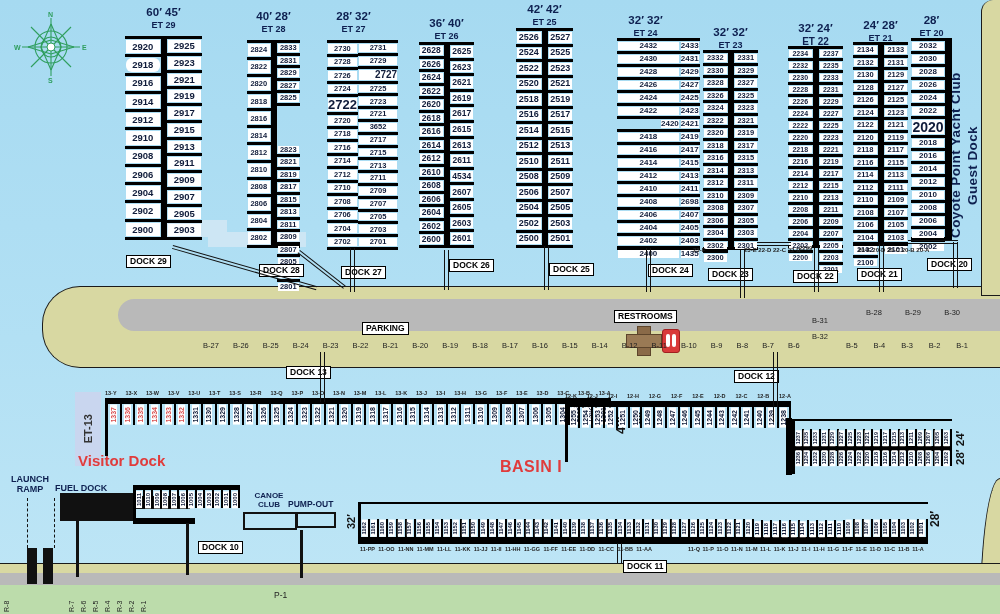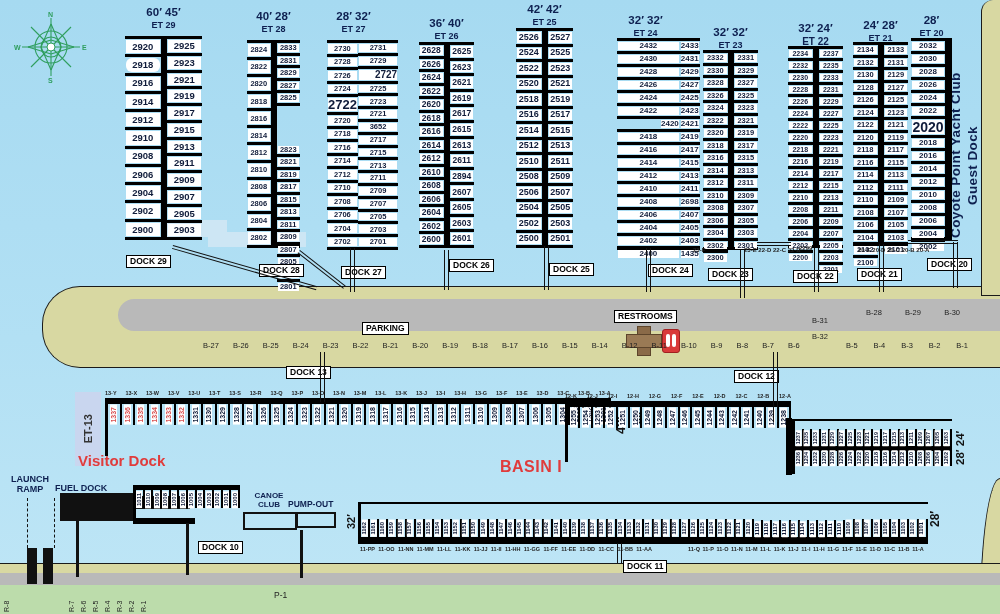--- a/index.html
+++ b/index.html
@@ -522,21 +522,21 @@
           <div class="tcell">
             <div class="tnum" style="font-size: 8.5px;">2615</div>
           </div>
           <div class="tcell">
             <div class="tnum" style="font-size: 8.5px;">2613</div>
           </div>
           <div class="tcell">
             <div class="tnum" style="font-size: 8.5px;">2611</div>
           </div>
           <div class="tcell">
-            <div class="tnum" style="font-size: 8.5px;">2894</div>
+            <div class="tnum" style="font-size: 8.5px;">4534</div>
           </div>
           <div class="tcell">
             <div class="tnum" style="font-size: 8.5px;">2607</div>
           </div>
           <div class="tcell">
             <div class="tnum" style="font-size: 8.5px;">2605</div>
           </div>
           <div class="tcell">
             <div class="tnum" style="font-size: 8.5px;">2603</div>
           </div>

